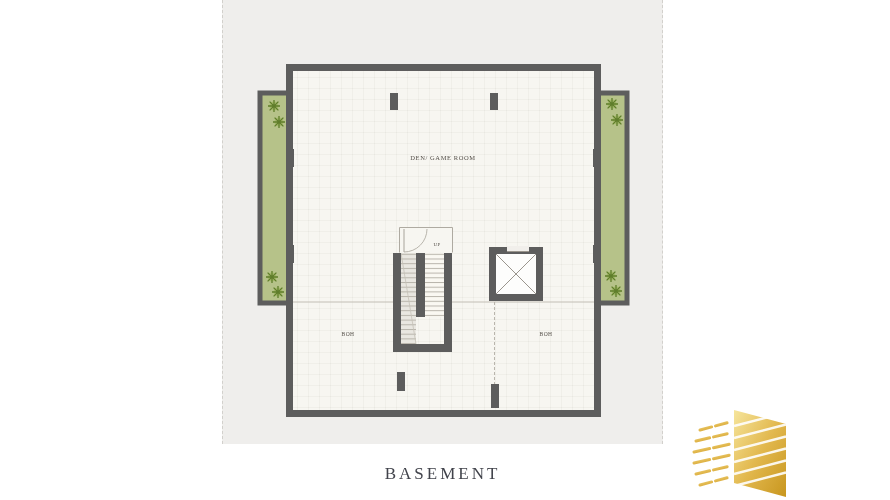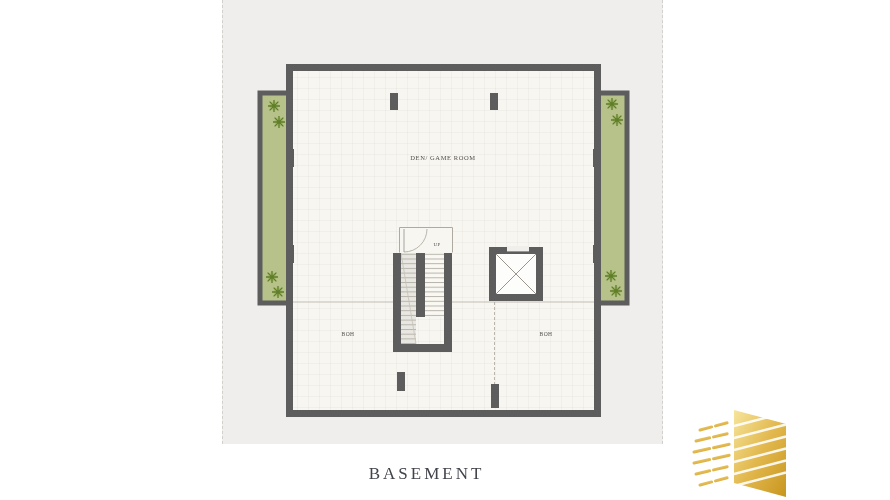--- a/index.html
+++ b/index.html
@@ -10,21 +10,21 @@
   }
   .sheet{
     position:absolute;left:222px;top:0;width:441px;height:444px;
     background:#efeeec;
     border-left:1px dashed #d2d0cc;
     border-right:1px dashed #d2d0cc;
     box-sizing:border-box;
   }
   .plan-svg{position:absolute;left:0;top:0;width:890px;height:500px;}
   .floor-title{
-    position:absolute;left:206px;top:464px;width:441px;
+    position:absolute;left:222px;top:464px;width:441px;
     text-align:center;
     font-size:17px;letter-spacing:3px;color:#41434b;
     font-family:"Liberation Serif", serif;
   }
   svg text{
     font-family:"Liberation Serif", serif;
     fill:#55504a;
   }
   .room-label{font-size:6.5px;letter-spacing:0.6px;}
   .small-label{font-size:5.5px;letter-spacing:0.4px;}

